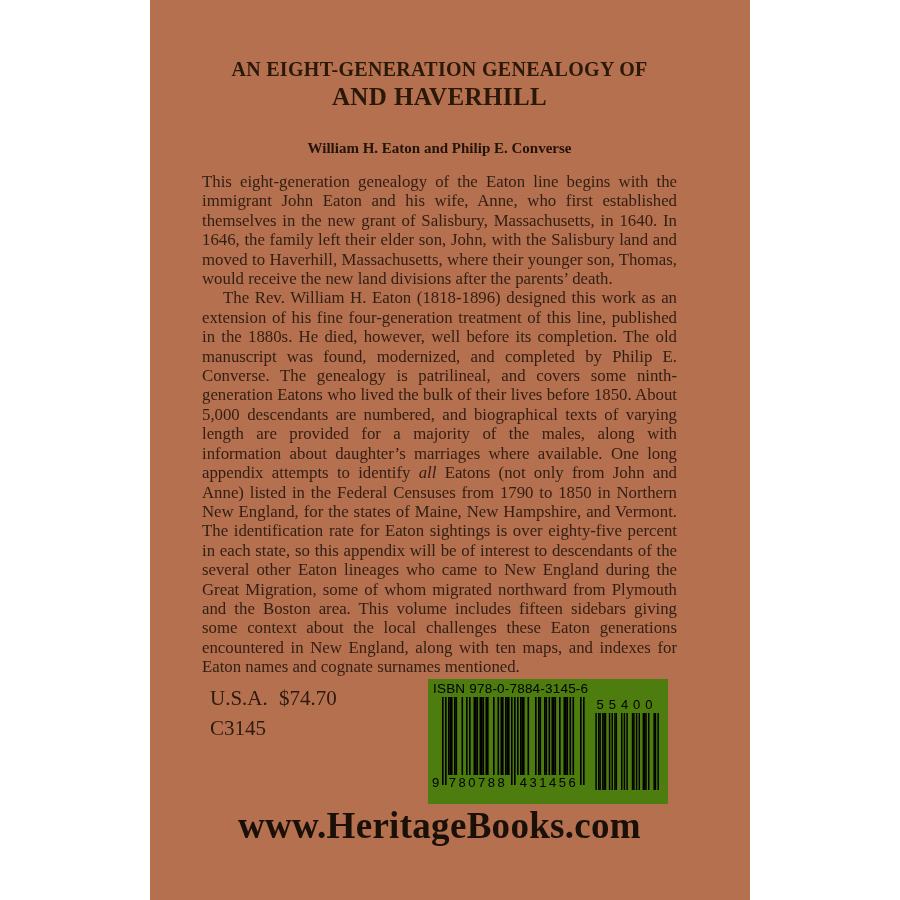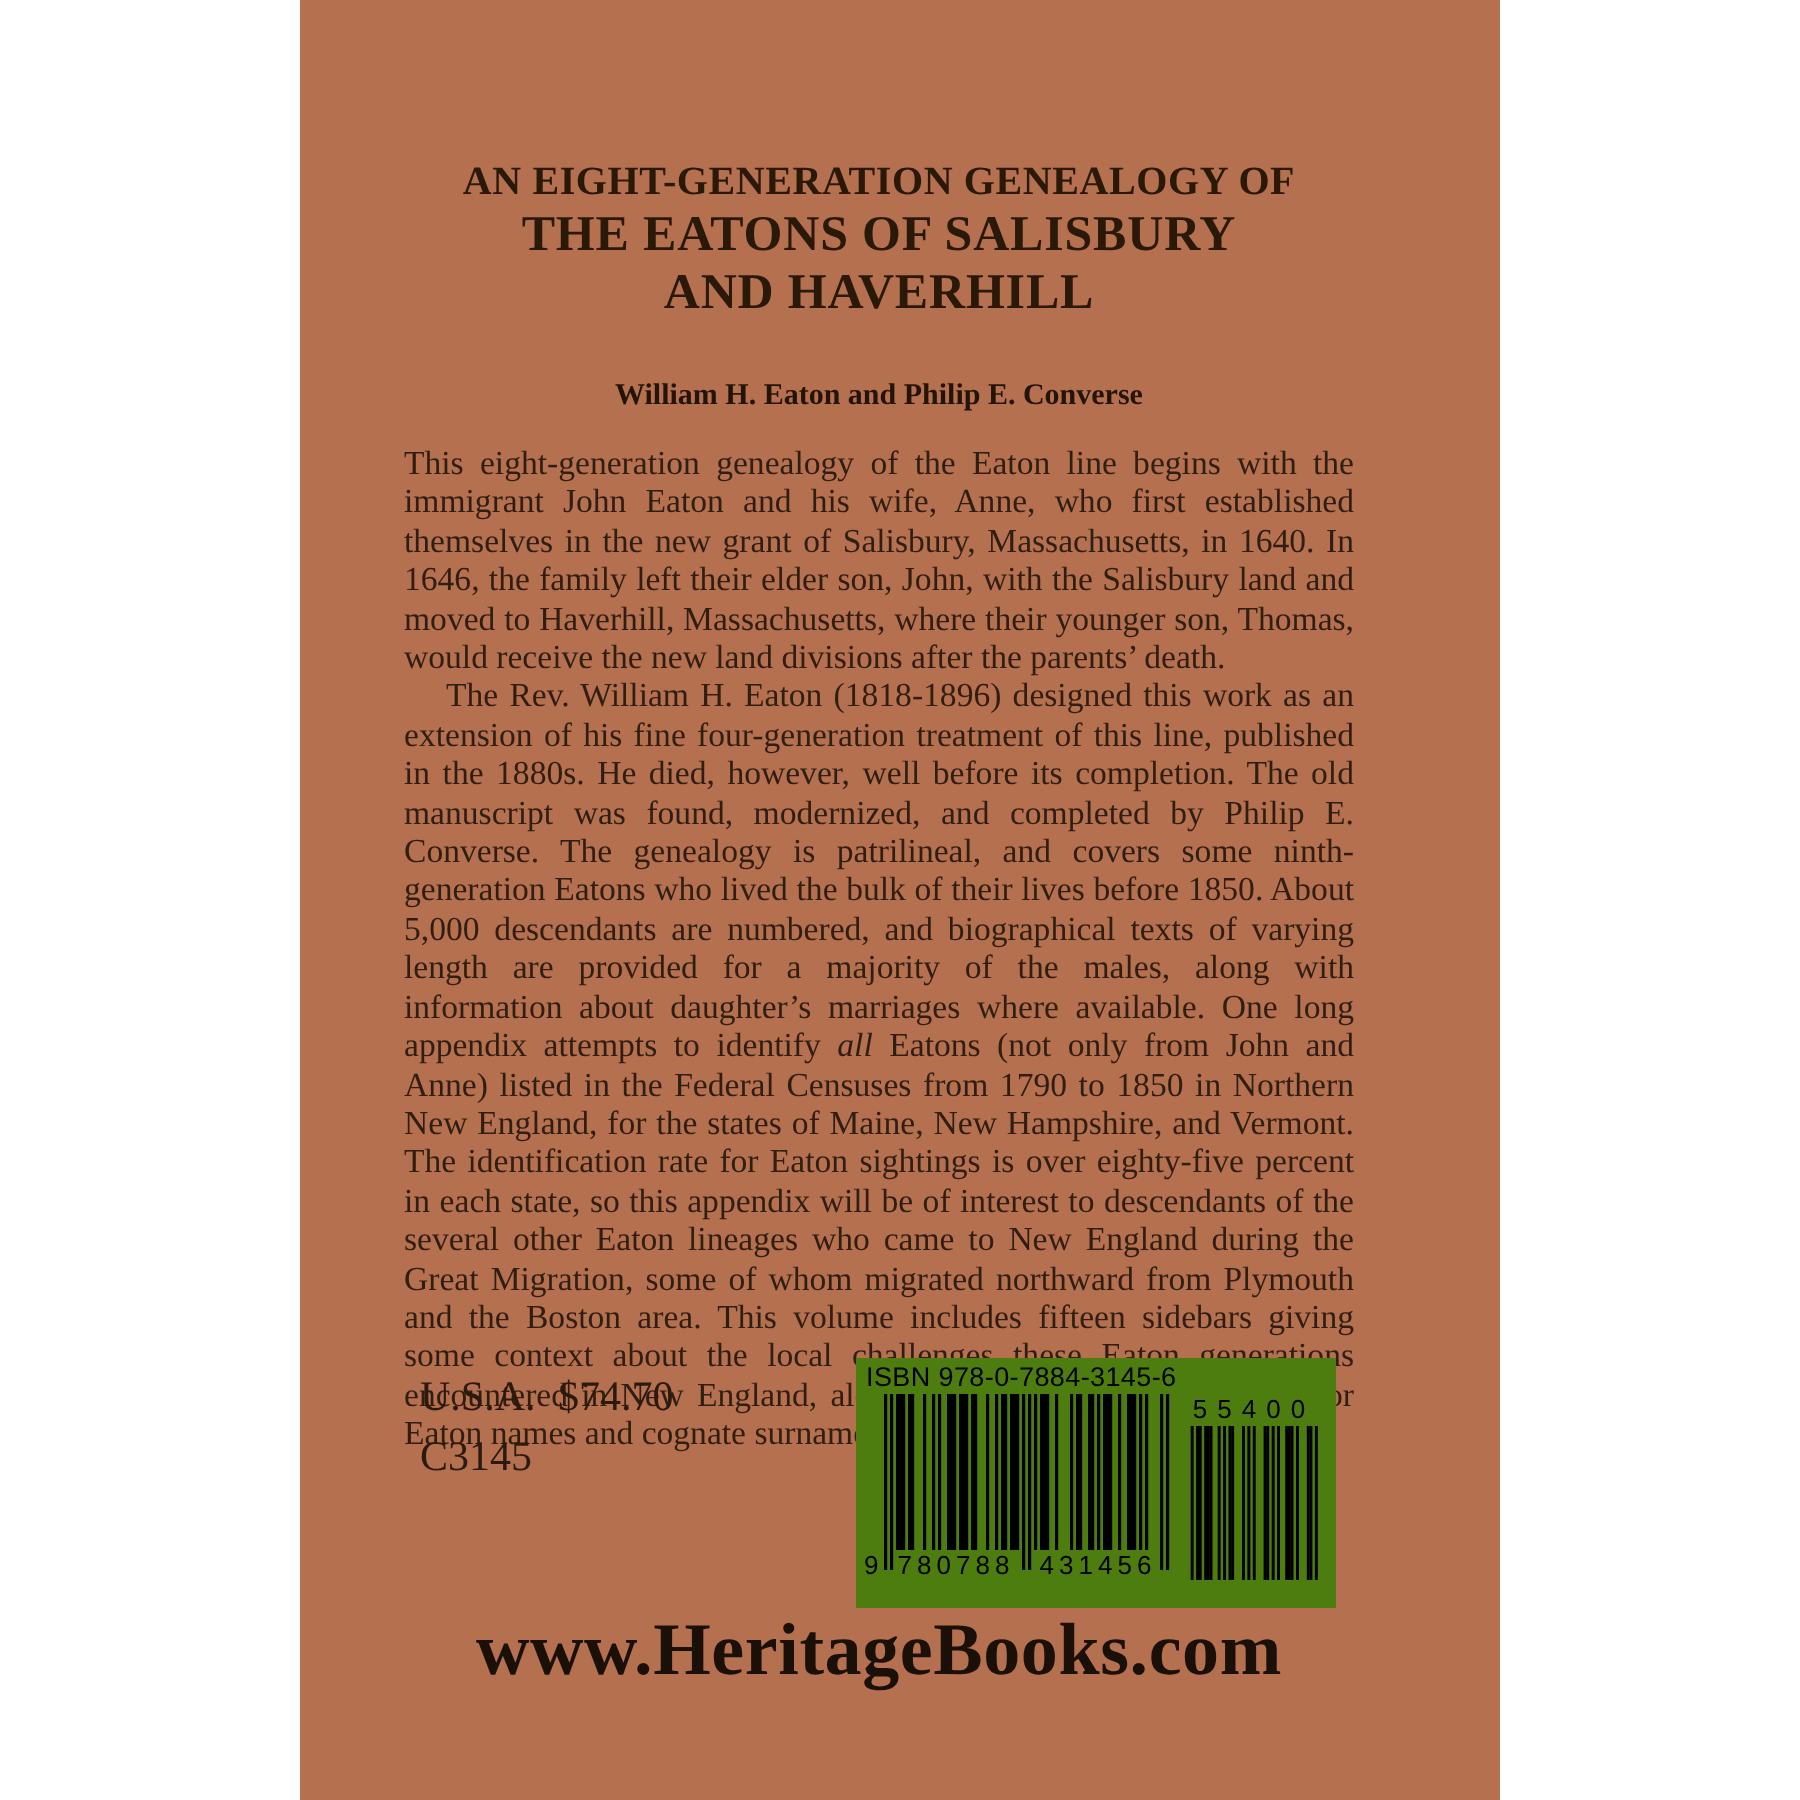--- a/index.html
+++ b/index.html
@@ -19,21 +19,21 @@
     height: 900px;
     background: #b4704f;
   }
   
   .content {
     position: absolute;
     left: 52px;
     top: 0;
     width: 475px;
   }
-  .title-block { padding-top: 79px; text-align: center; color: #2a1809; }
+  .title-block { padding-top: 57px; text-align: center; color: #2a1809; }
   .t1 { font-size: 20px; line-height: 25px; font-weight: bold; letter-spacing: 0.3px; }
   .t2 { font-size: 25px; line-height: 28px; font-weight: bold; letter-spacing: 0.4px; }
   .t3 { font-size: 25px; line-height: 29px; font-weight: bold; letter-spacing: 0.4px; }
   .t4 { font-size: 19px; line-height: 25px; font-weight: bold; letter-spacing: 0.4px; }
   .author {
     margin-top: 26px;
     text-align: center;
     font-size: 15px;
     line-height: 22px;
     font-weight: bold;
@@ -121,21 +121,20 @@
 </style>
 </head>
 <body>
 
 <div class="page">
   <div class="cover">
 
     <div class="content">
       <div class="title-block">
         <div class="t1">AN EIGHT-GENERATION GENEALOGY OF</div>
-        <div class="t2">THE EATONS OF SALISBURY</div>
         <div class="t3">AND HAVERHILL</div>
       </div>
 
       <div class="author">William H. Eaton and Philip E. Converse</div>
 
       <div class="body-text">
         <p>This eight-generation genealogy of the Eaton line begins with the immigrant John Eaton and his wife, Anne, who first established themselves in the new grant of Salisbury, Massachusetts, in 1640. In 1646, the family left their elder son, John, with the Salisbury land and moved to Haverhill, Massachusetts, where their younger son, Thomas, would receive the new land divisions after the parents’ death.</p>
         <p class="indented"><span>The Rev. William H. Eaton (1818-1896) designed this work as an extension of his fine four-generation treatment of this line, published in the 1880s. He died, however, well before its completion. The old manuscript was found, modernized, and completed by Philip E. Converse. The genealogy is patrilineal, and covers some ninth-generation Eatons who lived the bulk of their lives before 1850. About 5,000 descendants are numbered, and biographical texts of varying length are provided for a majority of the males, along with information about daughter’s marriages where available. One long appendix attempts to identify </span><i>all</i><span> Eatons (not only from John and Anne) listed in the Federal Censuses from 1790 to 1850 in Northern New England, for the states of Maine, New Hampshire, and Vermont. The identification rate for Eaton sightings is over eighty-five percent in each state, so this appendix will be of interest to descendants of the several other Eaton lineages who came to New England during the Great Migration, some of whom migrated northward from Plymouth and the Boston area. This volume includes fifteen sidebars giving some context about the local challenges these Eaton generations encountered in New England, along with ten maps, and indexes for Eaton names and cognate surnames mentioned.</span></p>
       </div>
     </div>

